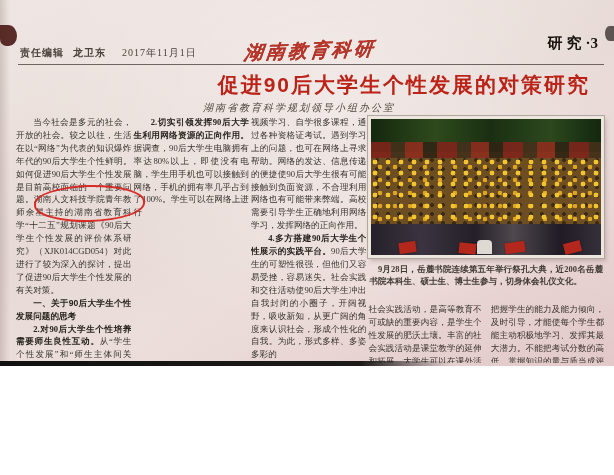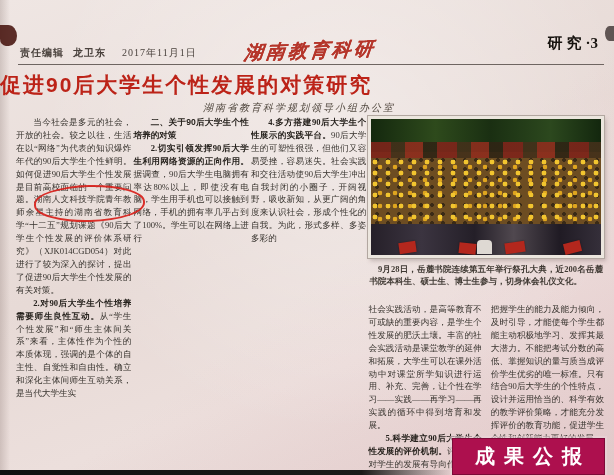--- a/index.html
+++ b/index.html
@@ -1,17 +1,17 @@
 <!DOCTYPE html>
 <html><head>
 <meta charset="utf-8">
 <style>
   html,body{margin:0;padding:0;}
   .page{
-    position:relative;width:614px;height:475px;overflow:hidden;
+    position:relative;width:614px;height:366px;overflow:hidden;
     font-family:"Liberation Serif","DejaVu Serif",serif;
     background:
       radial-gradient(ellipse at 55% 28%, rgba(255,255,255,.38), rgba(255,255,255,0) 62%),
       linear-gradient(to bottom right, rgba(226,176,186,0) 55%, rgba(222,166,178,.28)),
       linear-gradient(160deg,#efe6e3,#e7dad6 45%,#ecdfdc 70%,#e4d5d2);
   }
   
   .blob-tl{position:absolute;left:0;top:25px;width:17px;height:21px;background:#47130e;border-radius:0 60% 55% 40%;opacity:.88;}
   .blob-tr{position:absolute;right:0;top:26px;width:9px;height:15px;background:#3c3231;border-radius:50% 0 0 50%;opacity:.8;}
   .bottom-strip{position:absolute;left:0;bottom:0;width:452px;height:5px;background:linear-gradient(90deg,#101010,#1d1b1a 80%,rgba(30,28,27,0));}
@@ -27,21 +27,21 @@
     color:#b5352a;font-size:19px;font-weight:bold;font-style:italic;letter-spacing:3px;white-space:nowrap;
     text-shadow:0 0 .5px #b5352a;
   }
   .header-right{position:absolute;right:2px;bottom:9px;color:#17130f;}
   .header-right .sec{font-family:"Liberation Sans","DejaVu Sans",sans-serif;font-weight:bold;font-size:15px;letter-spacing:4px;}
   .header-right .pg{font-size:15px;font-weight:bold;}
   .rule{position:absolute;top:64px;left:18px;right:10px;border-top:1.5px solid #6e6561;}
 
   
   .title{
-    position:absolute;top:71px;left:0;right:0;text-align:left;
+    position:absolute;top:71px;left:0;right:24px;text-align:right;
     font-family:"Liberation Sans","DejaVu Sans",sans-serif;
     font-weight:bold;font-size:21px;letter-spacing:2px;color:#bc2318;
   }
   .byline{position:absolute;top:101px;left:0;right:16px;text-align:center;font-size:10px;color:#50473e;letter-spacing:2px;font-style:italic;}
 
   
   .body{position:absolute;left:16px;right:10px;top:116px;bottom:3px;display:flex;gap:2px;justify-content:space-between;}
   .col{flex:1;font-size:8.6px;line-height:12.9px;color:#36322d;text-align:justify;overflow:hidden;}
   .blk{margin:0;text-align:justify;}
   .ind{text-indent:2em;}
@@ -110,27 +110,28 @@
     </div>
   </div>
   <div class="rule"></div>
 
   <div class="title">促进90后大学生个性发展的对策研究</div>
   <div class="byline">湖南省教育科学规划领导小组办公室</div>
 
   <div class="body">
     <div class="col">
         <p class="blk ind"><span>当今社会是多元的社会，开放的社会。较之以往，生活在以“网络”为代表的知识爆炸年代的90后大学生个性鲜明。如何促进90后大学生个性发展是目前高校面临的一个重要问题。湖南人文科技学院青年教师余星主持的湖南省教育科学“十二五”规划课题《90后大学生个性发展的评价体系研究》（XJK014CGD054）对此进行了较为深入的探讨，提出了促进90后大学生个性发展的有关对策。</span></p>
+        <p class="blk ind hd"><span class="b">一、关于90后大学生个性发展问题的思考</span></p>
         <p class="blk ind"><span class="b">2.对90后大学生个性培养需要师生良性互动。</span><span>从“学生个性发展”和“师生主体间关系”来看，主体性作为个性的本质体现，强调的是个体的自主性、自觉性和自由性。确立和深化主体间师生互动关系，是当代大学生实</span></p>
       </div>
     <div class="col">
-        <p class="blk ind hd"><span class="b">二、关于90后大学生个性培养的对策</span></p>
         <p class="blk ind"><span class="b">2.切实引领发挥90后大学生利用网络资源的正向作用。</span><span>据调查，90后大学生电脑拥有率达80%以上，即使没有电脑，学生用手机也可以接触到网络，手机的拥有率几乎占到了100%。学生可以在网络上进行</span></p>
       </div>
     <div class="col">
+        <p class="blk"><span>视频学习、自学很多课程，通过各种资格证考试。遇到学习上的问题，也可在网络上寻求帮助。网络的发达、信息传递的便捷使90后大学生很有可能接触到负面资源，不合理利用网络也有可能带来弊端。高校需要引导学生正确地利用网络学习，发挥网络的正向作用。</span></p>
         <p class="blk ind"><span class="b">4.多方搭建90后大学生个性展示的实践平台。</span><span>90后大学生的可塑性很强，但他们又容易受挫，容易迷失。社会实践和交往活动使90后大学生冲出自我封闭的小圈子，开阔视野，吸收新知，从更广阔的角度来认识社会，形成个性化的自我。为此，形式多样、多姿多彩的</span></p>
       </div>
     <div class="right-wrap">
       <div class="photo">
         <div class="ph-trees"></div>
         <div class="ph-gate"></div>
         <div class="ph-crowd"></div>
         <div class="ph-front">
           <div class="book bk1"></div>
           <div class="book bk2"></div>
@@ -147,18 +148,15 @@
           </div>
         <div class="col">
             <p class="blk"><span>把握学生的能力及能力倾向，及时引导，才能使每个学生都能主动积极地学习、发挥其最大潜力。不能把考试分数的高低、掌握知识的量与质当成评价学生优劣的唯一标准。只有结合90后大学生的个性特点，设计并运用恰当的、科学有效的教学评价策略，才能充分发挥评价的教育功能，促进学生个性和创新能力更好的发展。</span></p>
           </div>
       </div>
     </div>
   </div>
 
   <div class="red-oval"></div>
 
-  <div class="result-box">
-    <span>成果公报</span>
-  </div>
 
   <div class="bottom-strip"></div>
 </div>
 
 </body></html>

